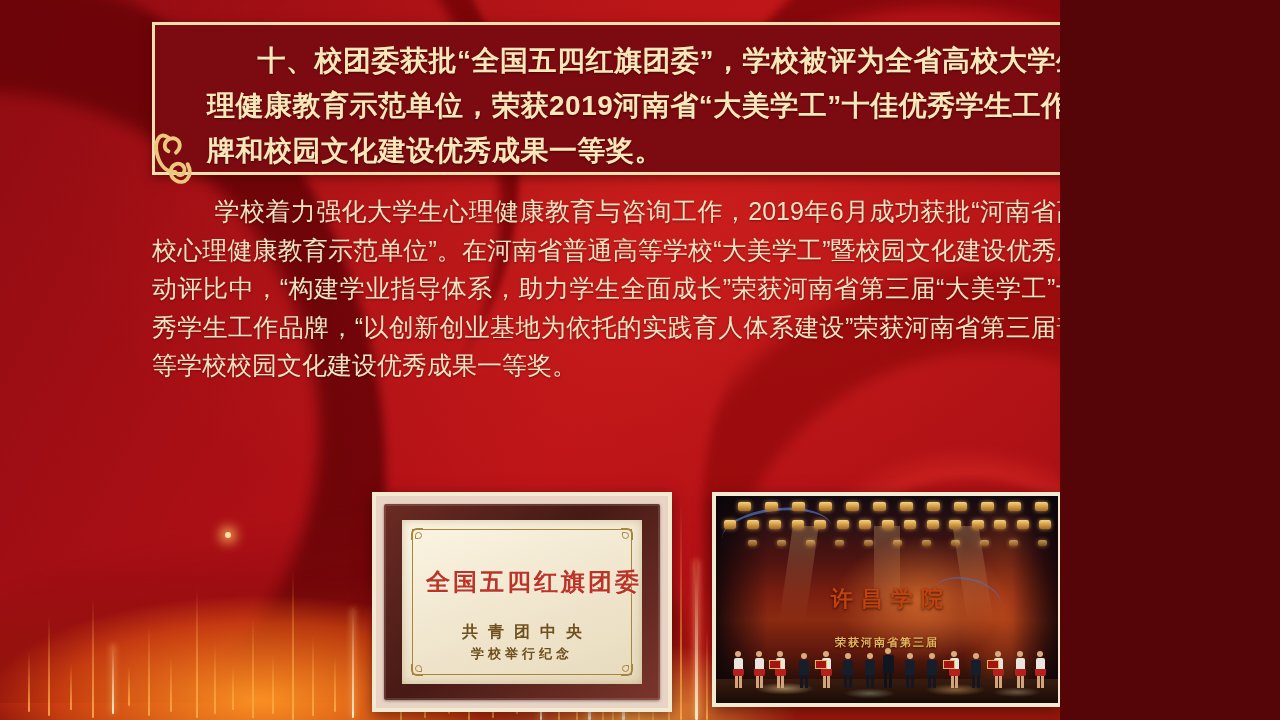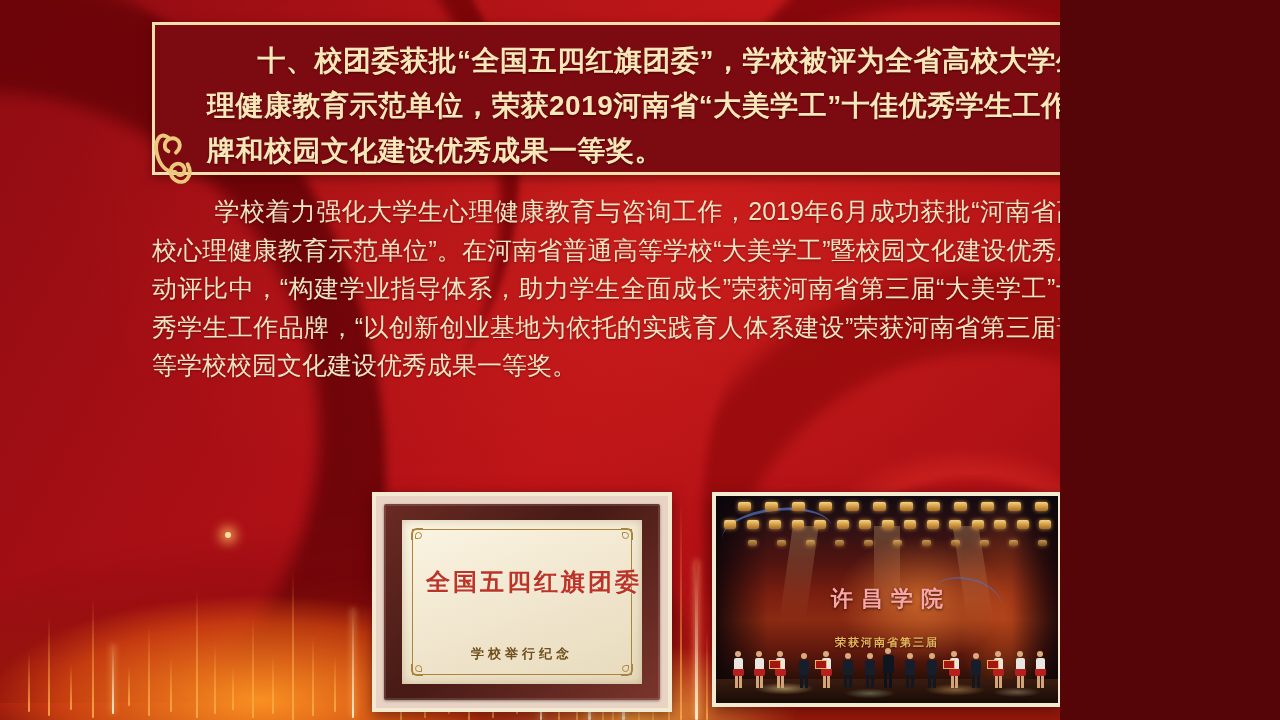--- a/index.html
+++ b/index.html
@@ -81,21 +81,21 @@
   #curtainL{left:0;width:52px;background:linear-gradient(90deg, rgba(8,4,8,.85), rgba(8,4,8,0));}
   #curtainR{right:0;width:46px;background:linear-gradient(270deg, rgba(8,4,8,.8), rgba(8,4,8,0));}
   .beam{position:absolute;top:30px;width:26px;height:95px;background:linear-gradient(180deg,rgba(255,212,140,.26),transparent);}
   .arcB{position:absolute;border-radius:50%;}
   #arc1{left:6px;top:12px;width:110px;height:46px;border-top:3px solid rgba(85,125,215,.65);transform:rotate(-6deg);}
   #arc2{left:216px;top:82px;width:70px;height:40px;border-top:2px solid rgba(75,115,205,.5);transform:rotate(14deg);}
   .lamp{position:absolute;border-radius:2px;background:linear-gradient(180deg,#f9d27a,#a86a1e);box-shadow:0 0 4px rgba(255,200,110,.7);}
   #bannerText{position:absolute;left:0;right:0;top:57px;text-align:center;font-size:13.5px;font-weight:bold;
               color:#f2bd62;letter-spacing:1px;text-shadow:0 1px 2px rgba(0,0,0,.7);}
   #schoolText{position:absolute;left:0;right:0;top:88px;text-align:center;font-size:22px;font-weight:bold;
-              color:#fca5a5;letter-spacing:8px;text-indent:8px;text-shadow:0 1px 3px rgba(0,0,0,.7);}
+              color:#c2410c;letter-spacing:8px;text-indent:8px;text-shadow:0 1px 3px rgba(0,0,0,.7);}
   #slogan1{position:absolute;left:0;right:0;top:124px;text-align:center;font-size:11px;font-weight:bold;
            color:#eab55a;letter-spacing:2px;text-shadow:0 1px 2px rgba(0,0,0,.7);}
   #slogan2{position:absolute;left:0;right:0;top:139px;text-align:center;font-size:11px;font-weight:bold;
            color:#eab55a;letter-spacing:2px;text-shadow:0 1px 2px rgba(0,0,0,.7);}
   #floor{position:absolute;left:0;right:0;bottom:0;height:24px;background:
       radial-gradient(ellipse 30px 6px at 20% 40%, rgba(255,220,150,.5), transparent),
       radial-gradient(ellipse 26px 5px at 45% 60%, rgba(200,230,180,.35), transparent),
       radial-gradient(ellipse 30px 6px at 70% 45%, rgba(255,200,120,.4), transparent),
       radial-gradient(ellipse 24px 5px at 88% 55%, rgba(255,240,200,.3), transparent),
       linear-gradient(180deg,#3a1c10,#190b05);}
@@ -202,20 +202,21 @@
   <div class="photo" id="plaquePhoto">
     <div id="woodFrame">
       <div id="plaqueFace">
         <div id="goldLine">
           <div class="pcorner pc-tl"></div>
           <div class="pcorner pc-tr"></div>
           <div class="pcorner pc-br"></div>
           <div class="pcorner pc-bl"></div>
         </div>
         <div id="plaqueTitle">全国五四红旗团委</div>
+        <div id="plaqueIssuer">共青团中央</div>
         <div id="plaqueDate">学校举行纪念</div>
       </div>
     </div>
   </div>
 
   <div class="photo" id="stagePhoto">
     <div id="stageBg"></div>
     <div class="curtain" id="curtainL"></div>
     <div class="curtain" id="curtainR"></div>
     <div class="beam" style="left:70px;transform:skewX(-8deg);"></div>

